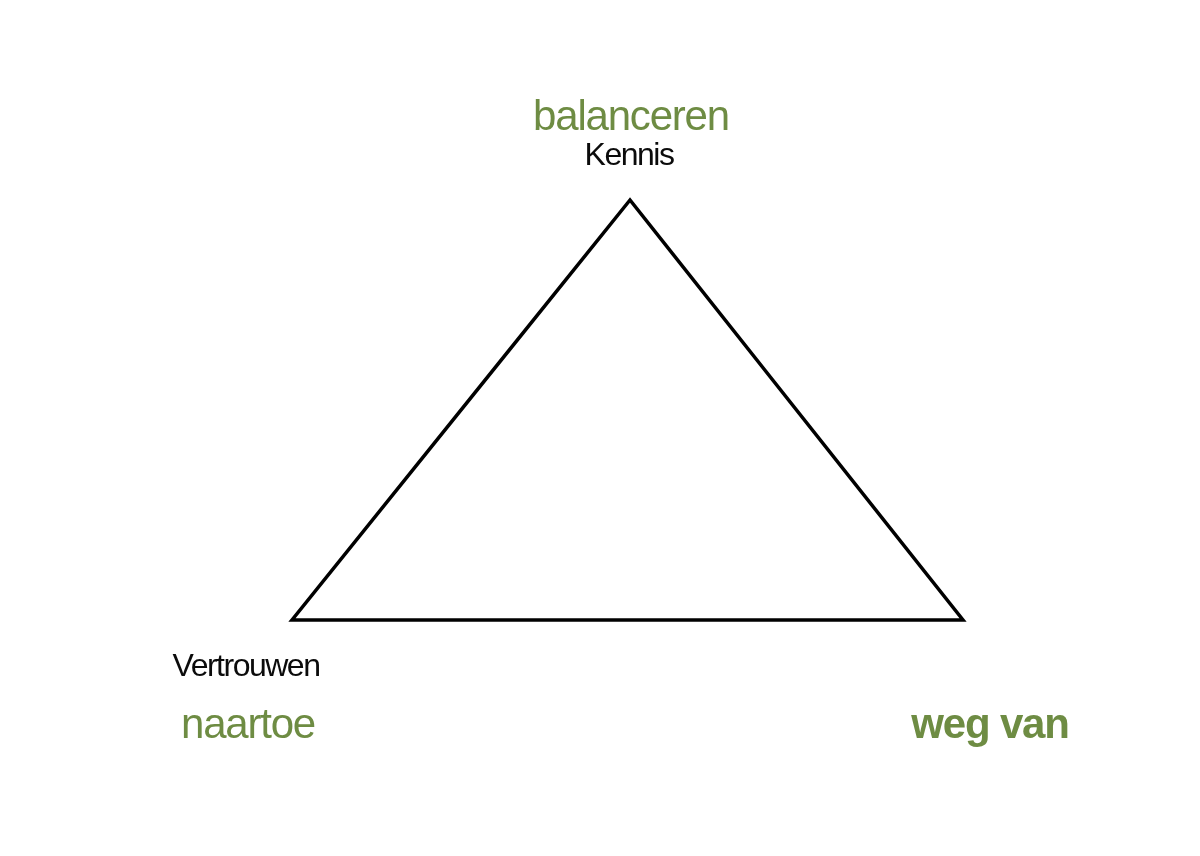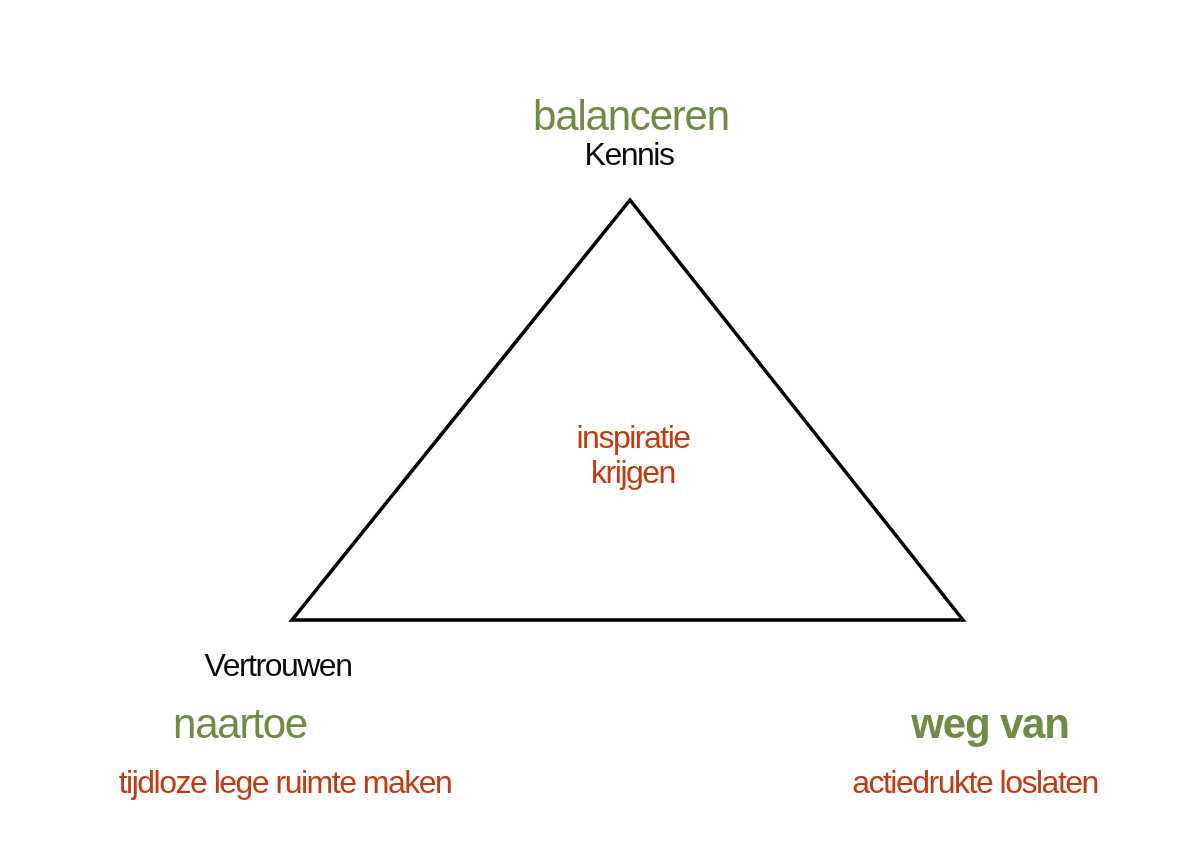--- a/index.html
+++ b/index.html
@@ -30,22 +30,22 @@
   .top-sublabel { left: 631px; top: 95px; }
   .top-label    { left: 629px; top: 138px; }
 
   .center-label {
     left: 633px;
     top: 420px;
     text-align: center;
     line-height: 1.08;
   }
 
-  .bl-label    { left: 246px; top: 649px; margin-left: 32px; }
-  .bl-sublabel { left: 240px; top: 703px; }
+  .bl-label    { left: 246px; top: 649px; }
+  .bl-sublabel { left: 248px; top: 703px; }
   .bl-caption  { left: 285px; top: 766px; }
 
   .br-label    { left: 974px; top: 650px; }
   .br-sublabel { left: 990px; top: 703px; font-weight: bold; }
   .br-caption  { left: 975px; top: 766px; }
 
   .triangle {
     position: absolute;
     left: 0;
     top: 0;
@@ -65,29 +65,23 @@
 <div class="canvas">
 
   <svg class="triangle" viewBox="0 0 1200 856" xmlns="http://www.w3.org/2000/svg">
     <polygon points="630,200 292,620 963,620"></polygon>
   </svg>
 
   <div class="txt md green top-sublabel">balanceren</div>
 
   <div class="txt lg black top-label">Kennis</div>
 
-  <div class="txt lg red center-label">
-    <div>inspiratie</div>
-    <div>krijgen</div>
-  </div>
 
   <div class="txt lg black bl-label">Vertrouwen</div>
 
   <div class="txt md green bl-sublabel">naartoe</div>
 
-  <div class="txt lg red bl-caption">tijdloze lege ruimte maken</div>
 
 
   <div class="txt md green br-sublabel">weg van</div>
 
-  <div class="txt lg red br-caption">actiedrukte loslaten</div>
 
 </div>
 
 </body></html>

